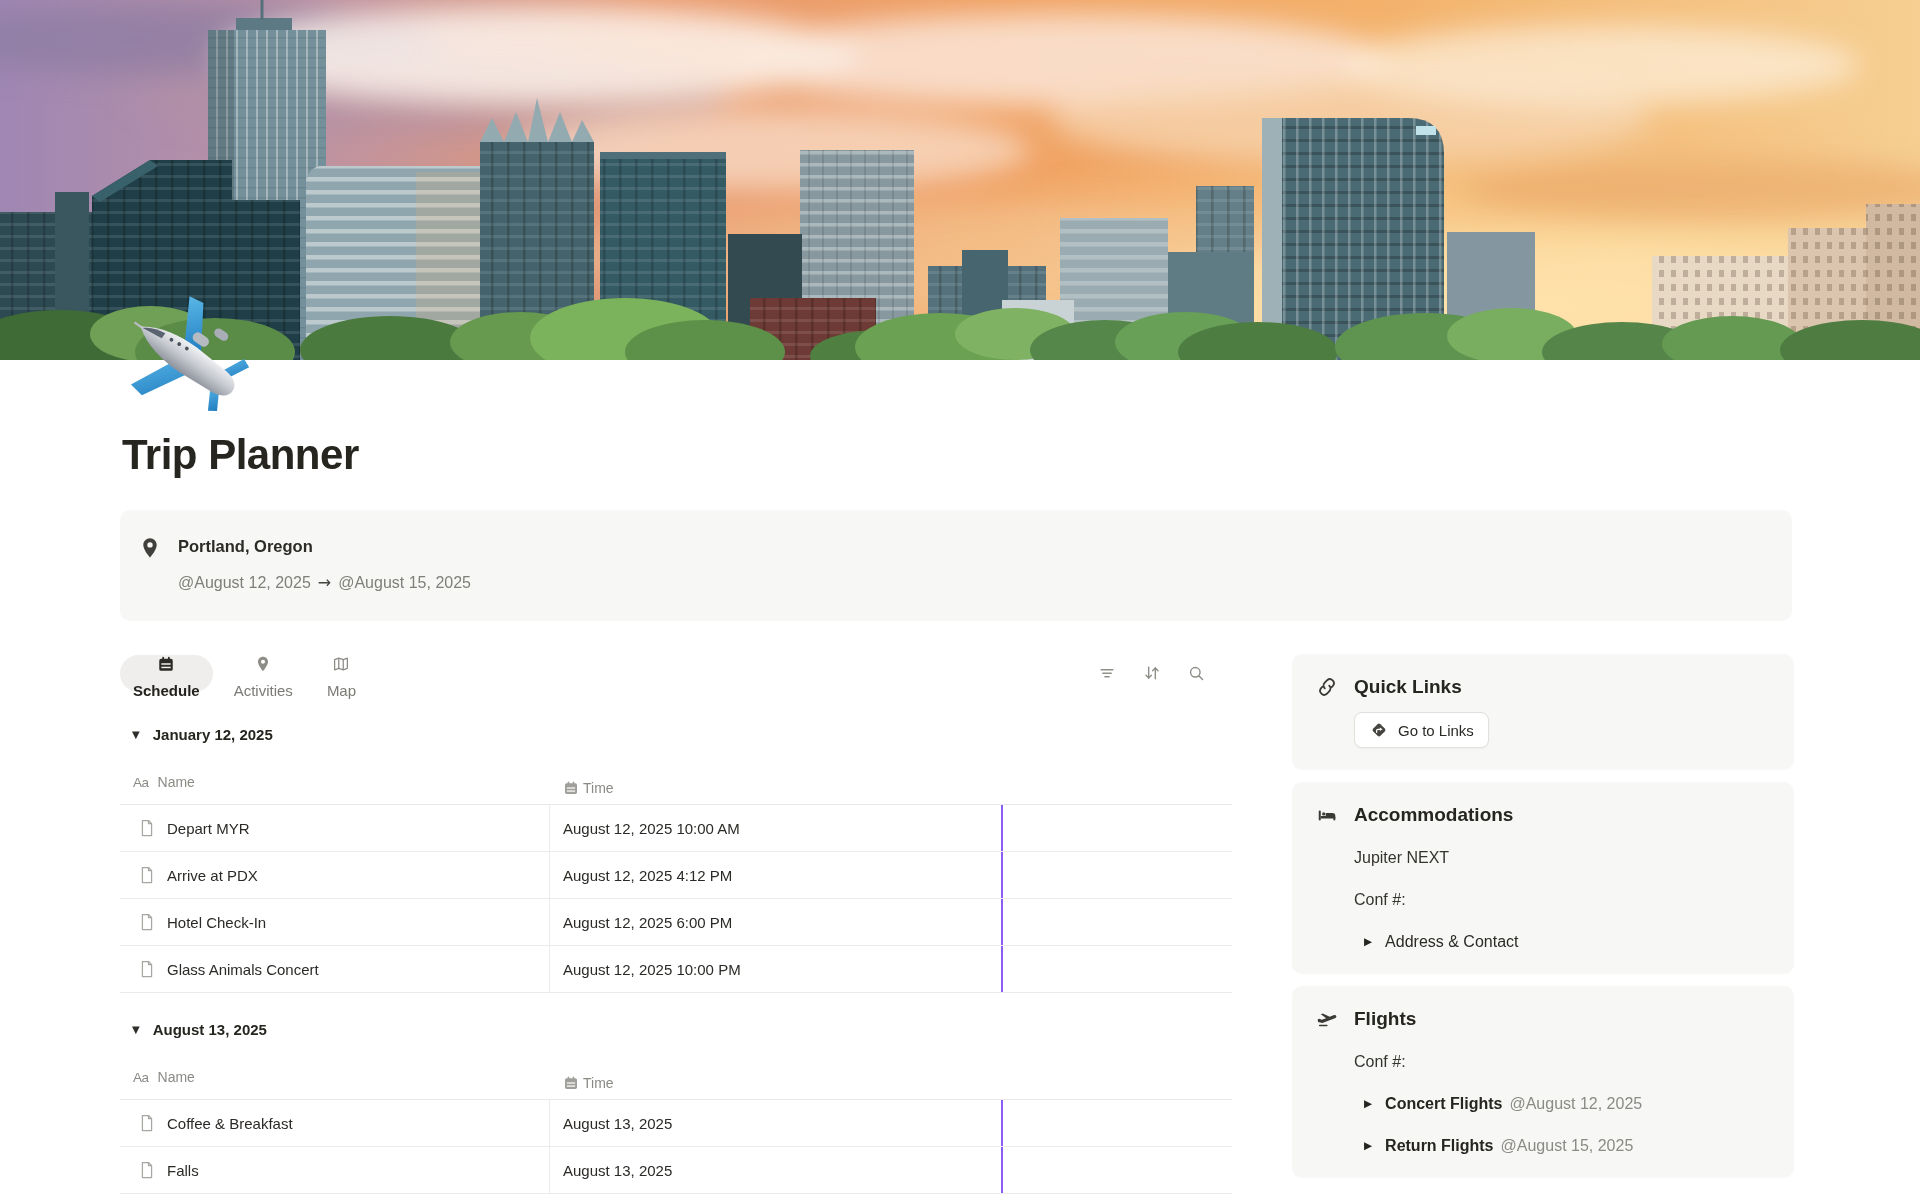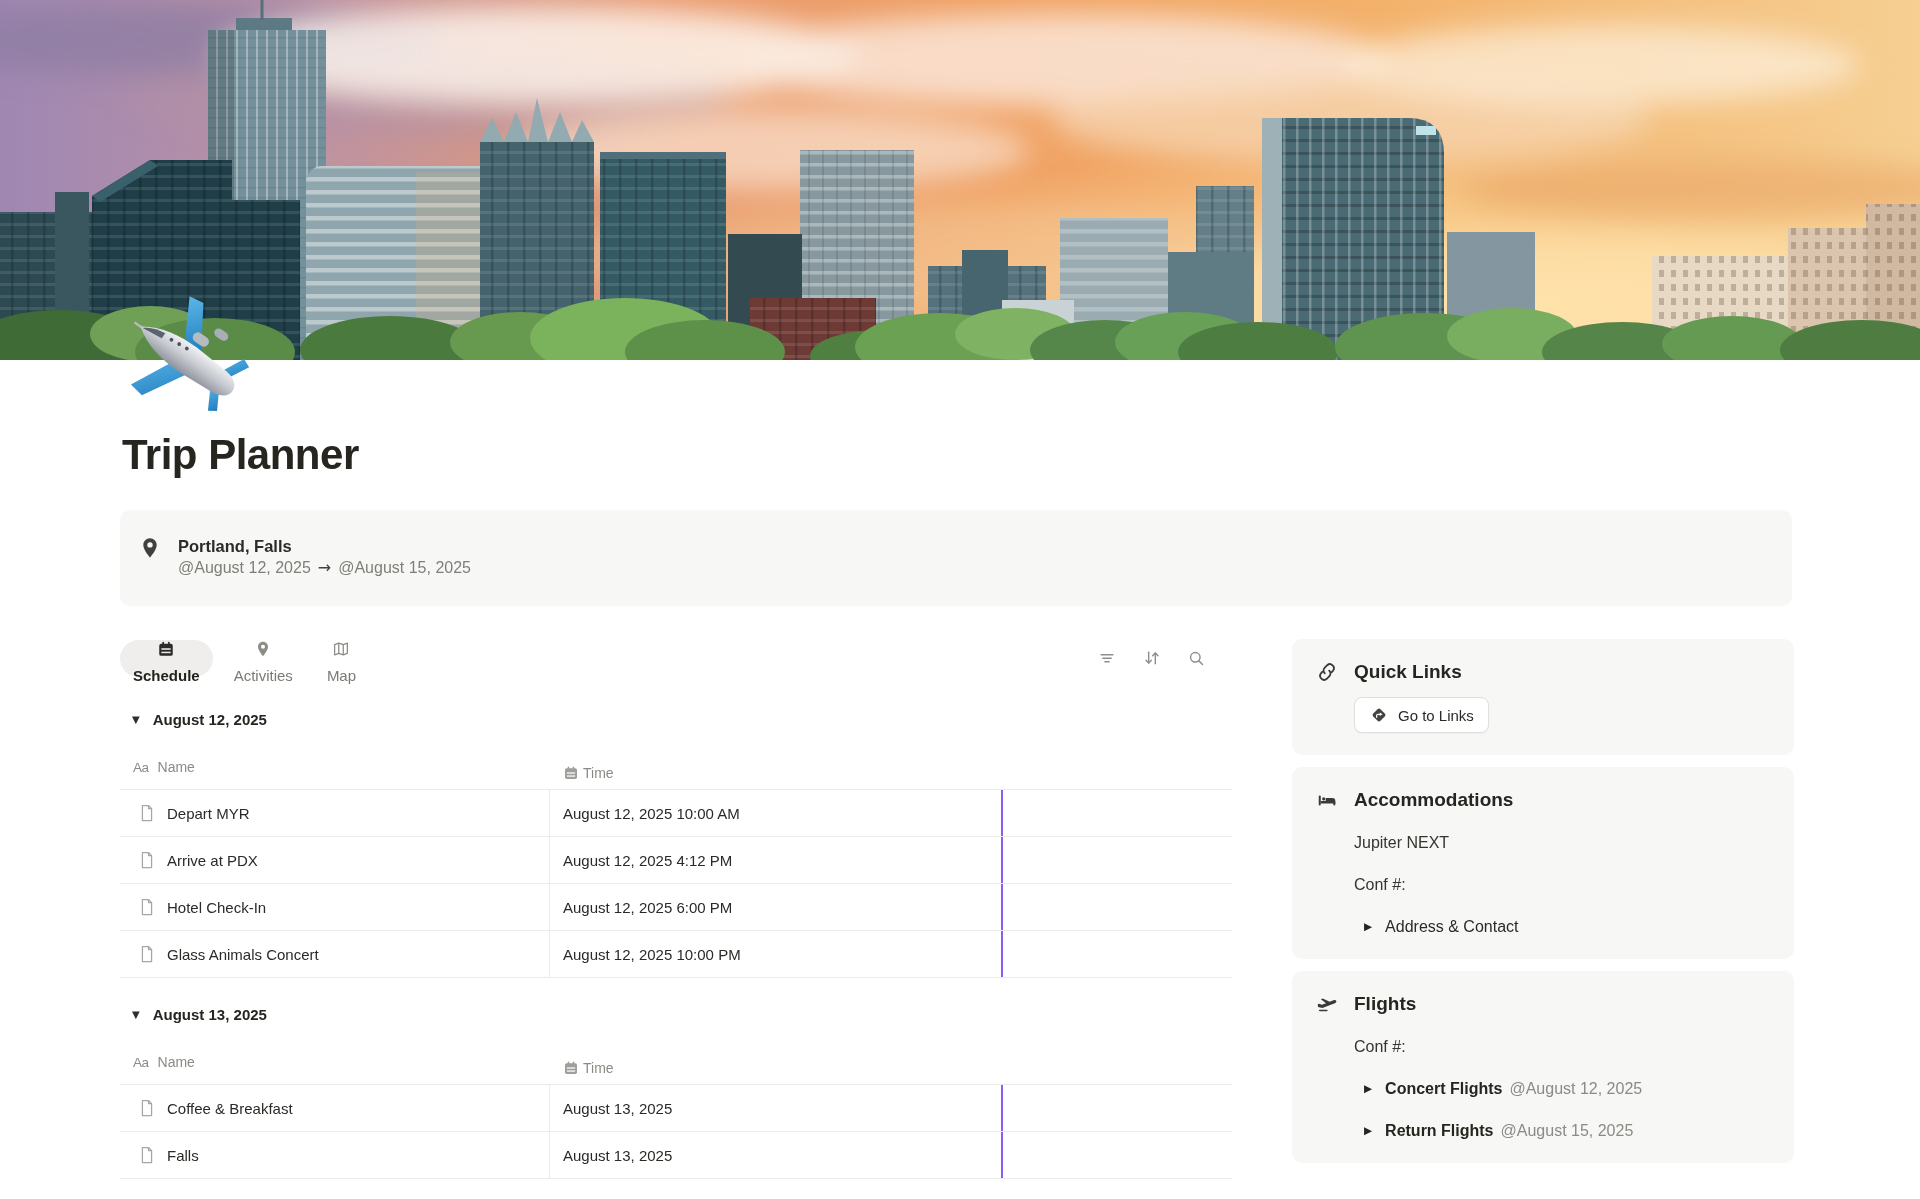--- a/index.html
+++ b/index.html
@@ -24,21 +24,21 @@
     margin:70px 0 0 2px; font-size:42px; line-height:50px; font-weight:700;
     color:#26251f; letter-spacing:-0.5px;
   }
 
   .callout {
     margin-top:30px; display:flex; align-items:flex-start;
     background:#f7f7f5; border-radius:10px; padding:26px 24px 28px 18px;
   }
   .callout-icon { width:24px; height:24px; margin-right:16px; color:#41403c; }
   .callout-line1 { font-size:16.5px; font-weight:700; color:#2c2b27; line-height:21px; }
-  .callout-line2 { font-size:16px; color:#7f7e79; line-height:21px; }
+  .callout-line2 { margin-top:15px; font-size:16px; color:#7f7e79; line-height:21px; }
   .callout-line2 .arrow { color:#44433e; padding:0 7px; font-family:"DejaVu Sans",sans-serif; }
 
   .body-row { display:flex; align-items:flex-start; margin-top:33px; }
   .left-col { width:1112px; flex:none; }
   .right-col { width:502px; flex:none; margin-left:60px; }
 
   
   .toolbar { display:flex; align-items:center; height:38px; }
   .tab {
     display:flex; align-items:center; gap:9px; padding:0 13px; height:37px;
@@ -328,21 +328,21 @@
 
 <div class="content">
 
   <h1 class="page-title">Trip Planner</h1>
 
   <div class="callout">
     <svg class="i callout-icon">
         <use href="#sym-pin"></use>
       </svg>
     <div>
-      <div class="callout-line1">Portland, Falls</div>
+      <div class="callout-line1">Portland, Oregon</div>
       <div class="callout-line2">
         <span>@August 12, 2025</span><span class="arrow">→</span><span>@August 15, 2025</span>
       </div>
     </div>
   </div>
 
   <div class="body-row">
 
     <div class="left-col">
 
@@ -374,21 +374,21 @@
             </svg>
           <svg class="i" width="19" height="19">
               <use href="#sym-search"></use>
             </svg>
         </div>
       </div>
 
       <div class="group">
         <div class="group-header">
           <span class="group-toggle">▼</span>
-          <span class="group-date">August 12, 2025</span>
+          <span class="group-date">January 12, 2025</span>
         </div>
         <div class="table-head">
           <div class="hc-name">
             <span class="aa-glyph">Aa</span>
             <span>Name</span>
           </div>
           <div class="hc-time">
             <svg class="i" width="16" height="16" style="color:#a09f9b">
                 <use href="#sym-cal"></use>
               </svg>

